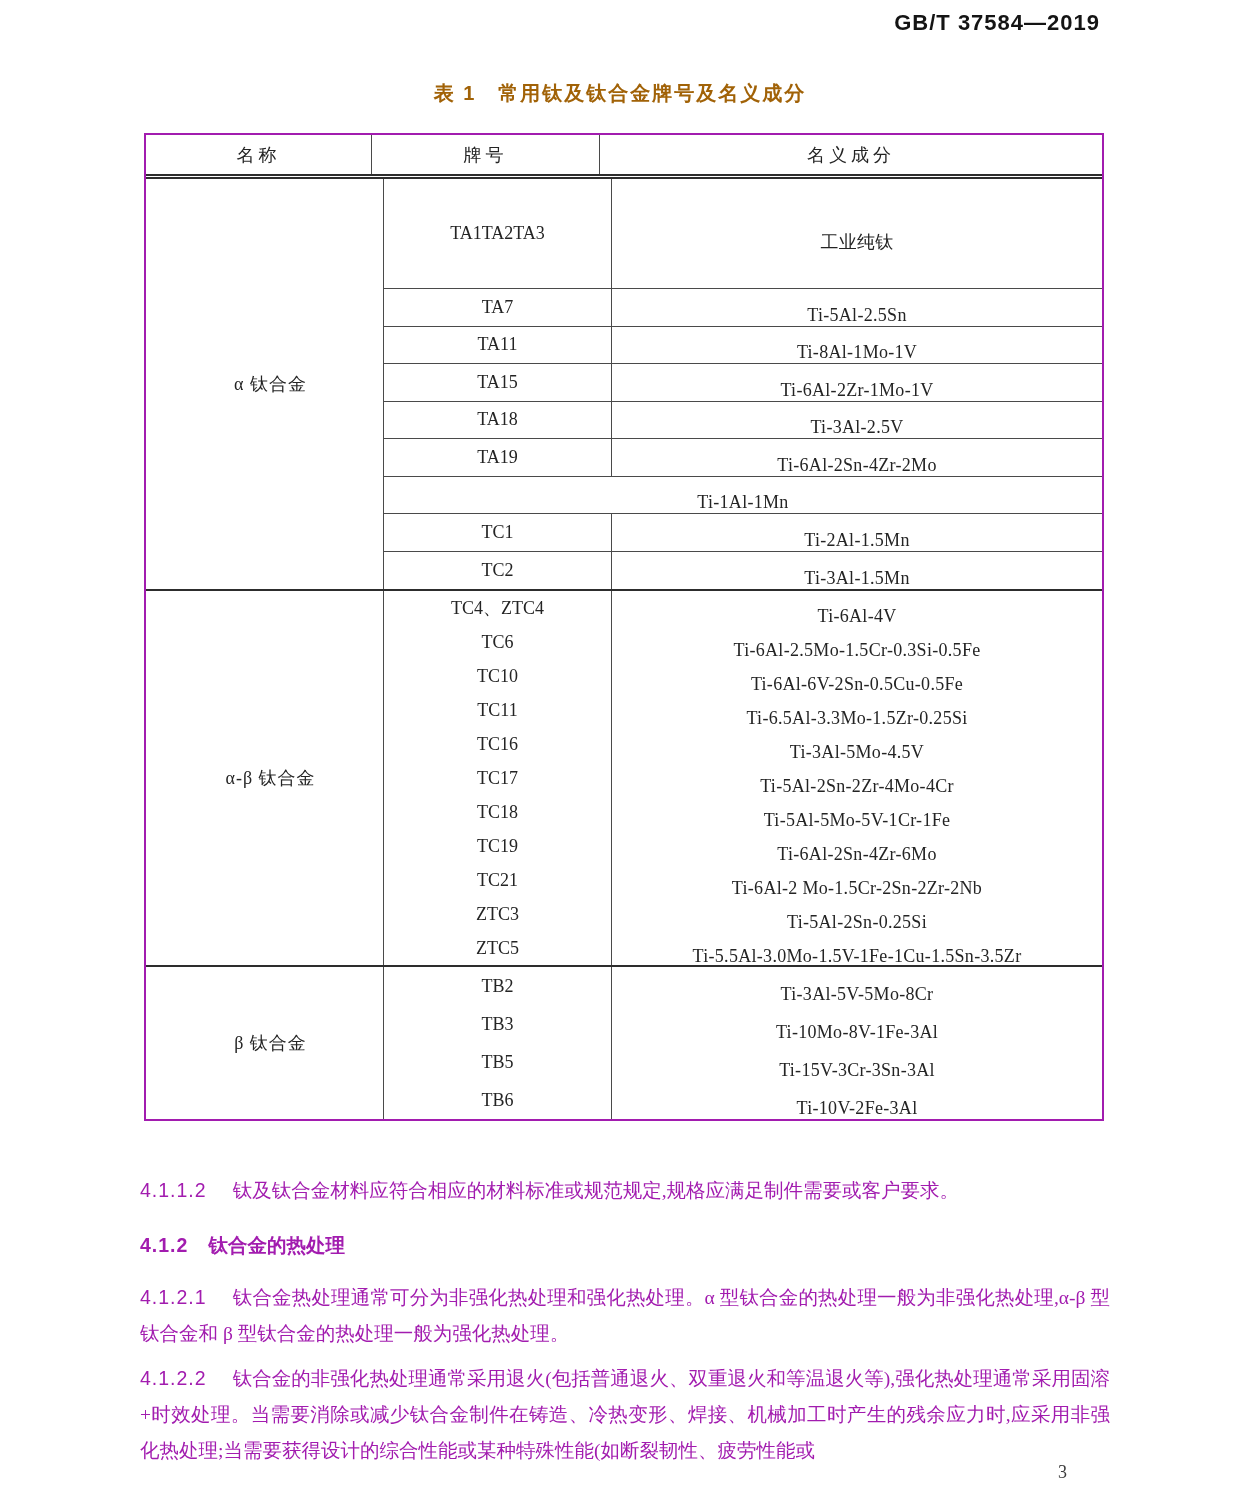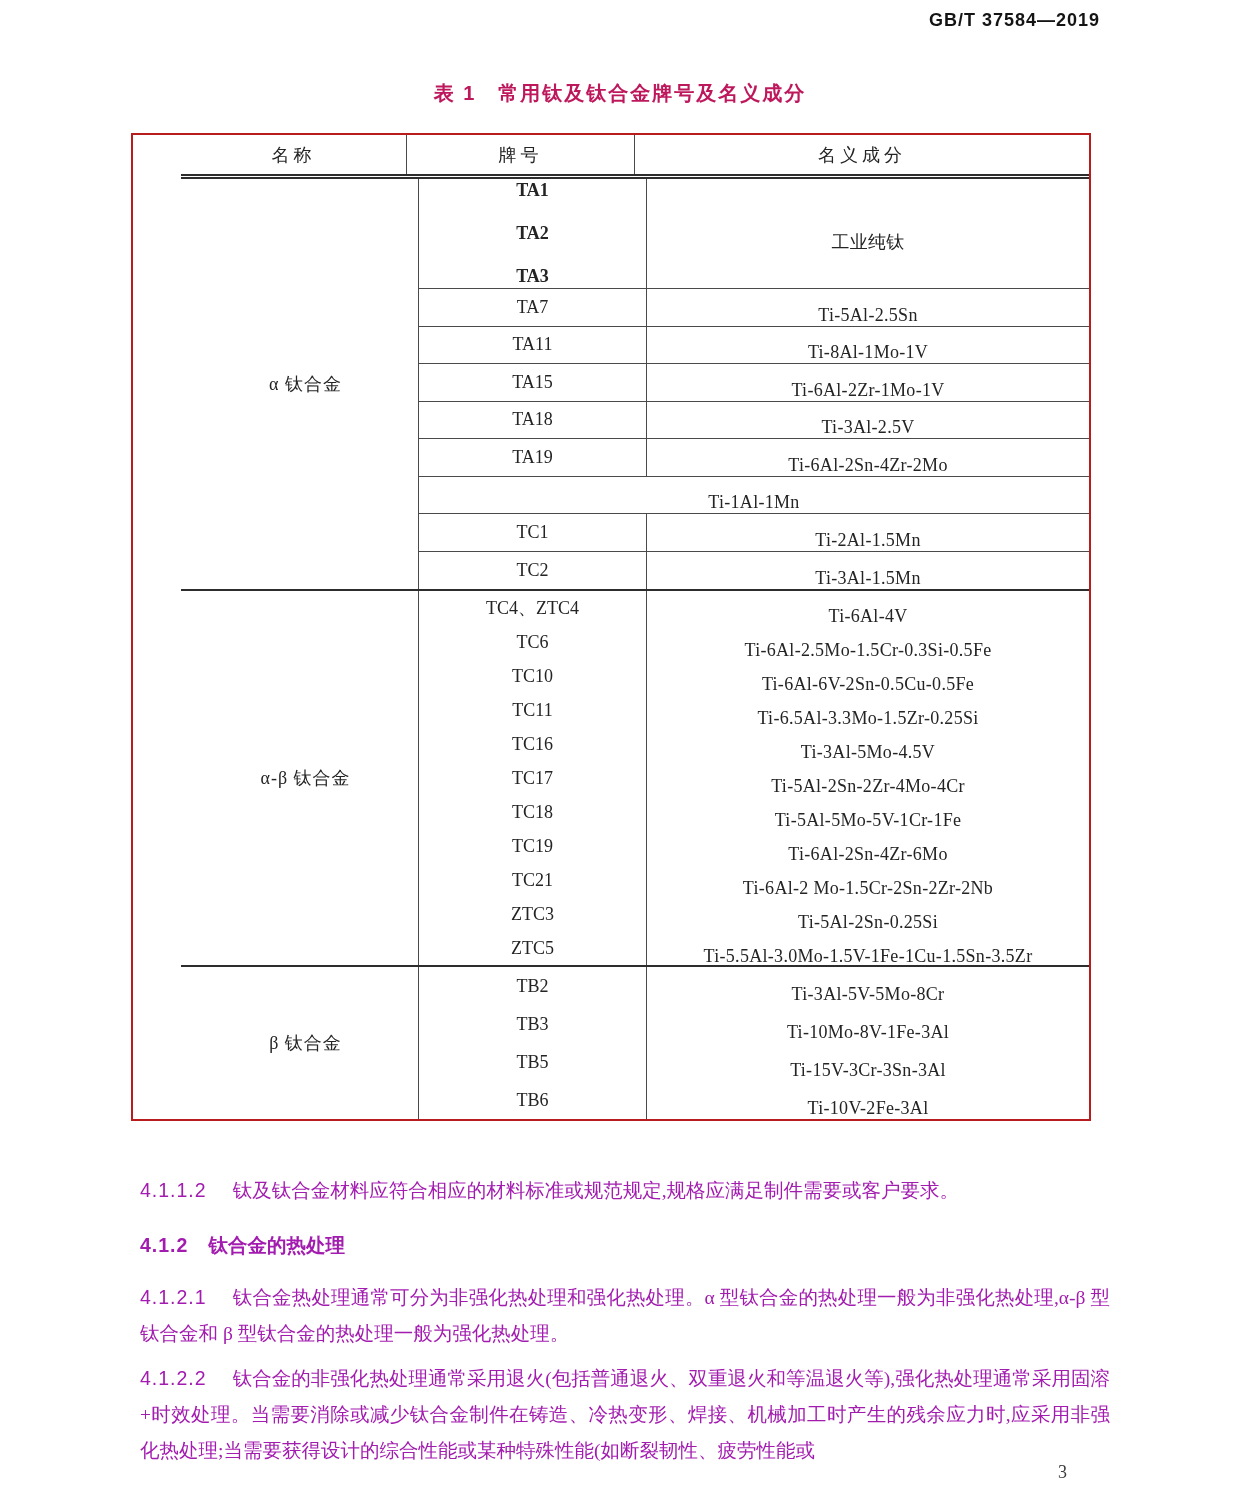--- a/index.html
+++ b/index.html
@@ -13,50 +13,49 @@
     font-family: "Liberation Serif", "DejaVu Serif", serif;
   }
 
   
   .doc-number {
     position: absolute;
     top: 10px;
     right: 140px;
     font-family: "Liberation Sans", "DejaVu Sans", sans-serif;
     font-weight: bold;
-    font-size: 18px;
+    font-size: 22px;
     letter-spacing: 1px;
     color: #141414;
   }
 
   
   .table-title {
     position: absolute;
     top: 80px;
     left: 0;
     width: 100%;
     text-align: center;
     font-family: "Liberation Sans", "DejaVu Sans", sans-serif;
     font-weight: bold;
     font-size: 20px;
     letter-spacing: 2px;
-    color: #be185d;
+    color: #a16207;
   }
 
   
   .std-table {
     position: absolute;
     top: 133px;
-    left: 131px;
+    left: 144px;
     width: 960px;
     box-sizing: border-box;
-    border: 2px solid #b91c1c;
+    border: 2px solid #a21caf;
     font-size: 18px;
     color: #242424;
-    padding-left: 48px;
   }
   .std-table * { box-sizing: border-box; }
 
   .t-head {
     display: flex;
     height: 44px;
     border-bottom: 5px double #2d2d2d;
   }
   .t-head .hc {
     display: flex;
@@ -95,23 +94,22 @@
     align-items: center;
     justify-content: center;
     letter-spacing: 0.3px;
     margin-top: 16px;
   }
 
   .g0 .t-row { height: 37.5px; border-bottom: 1px solid #4a4a4a; }
   .g0 .t-row:last-child { border-bottom: none; }
   .g0 .t-row.pure-row { height: 110px; }
   .pure-row .grade {
-    flex-direction: column;
+    flex-direction: row;
     row-gap: 22px;
-    font-weight: bold;
   }
   .g1 .t-row { height: 34px; }
   .g2 .t-row { height: 38px; }
 
   
   .body-text {
     position: absolute;
     top: 1172px;
     left: 140px;
     width: 970px;

